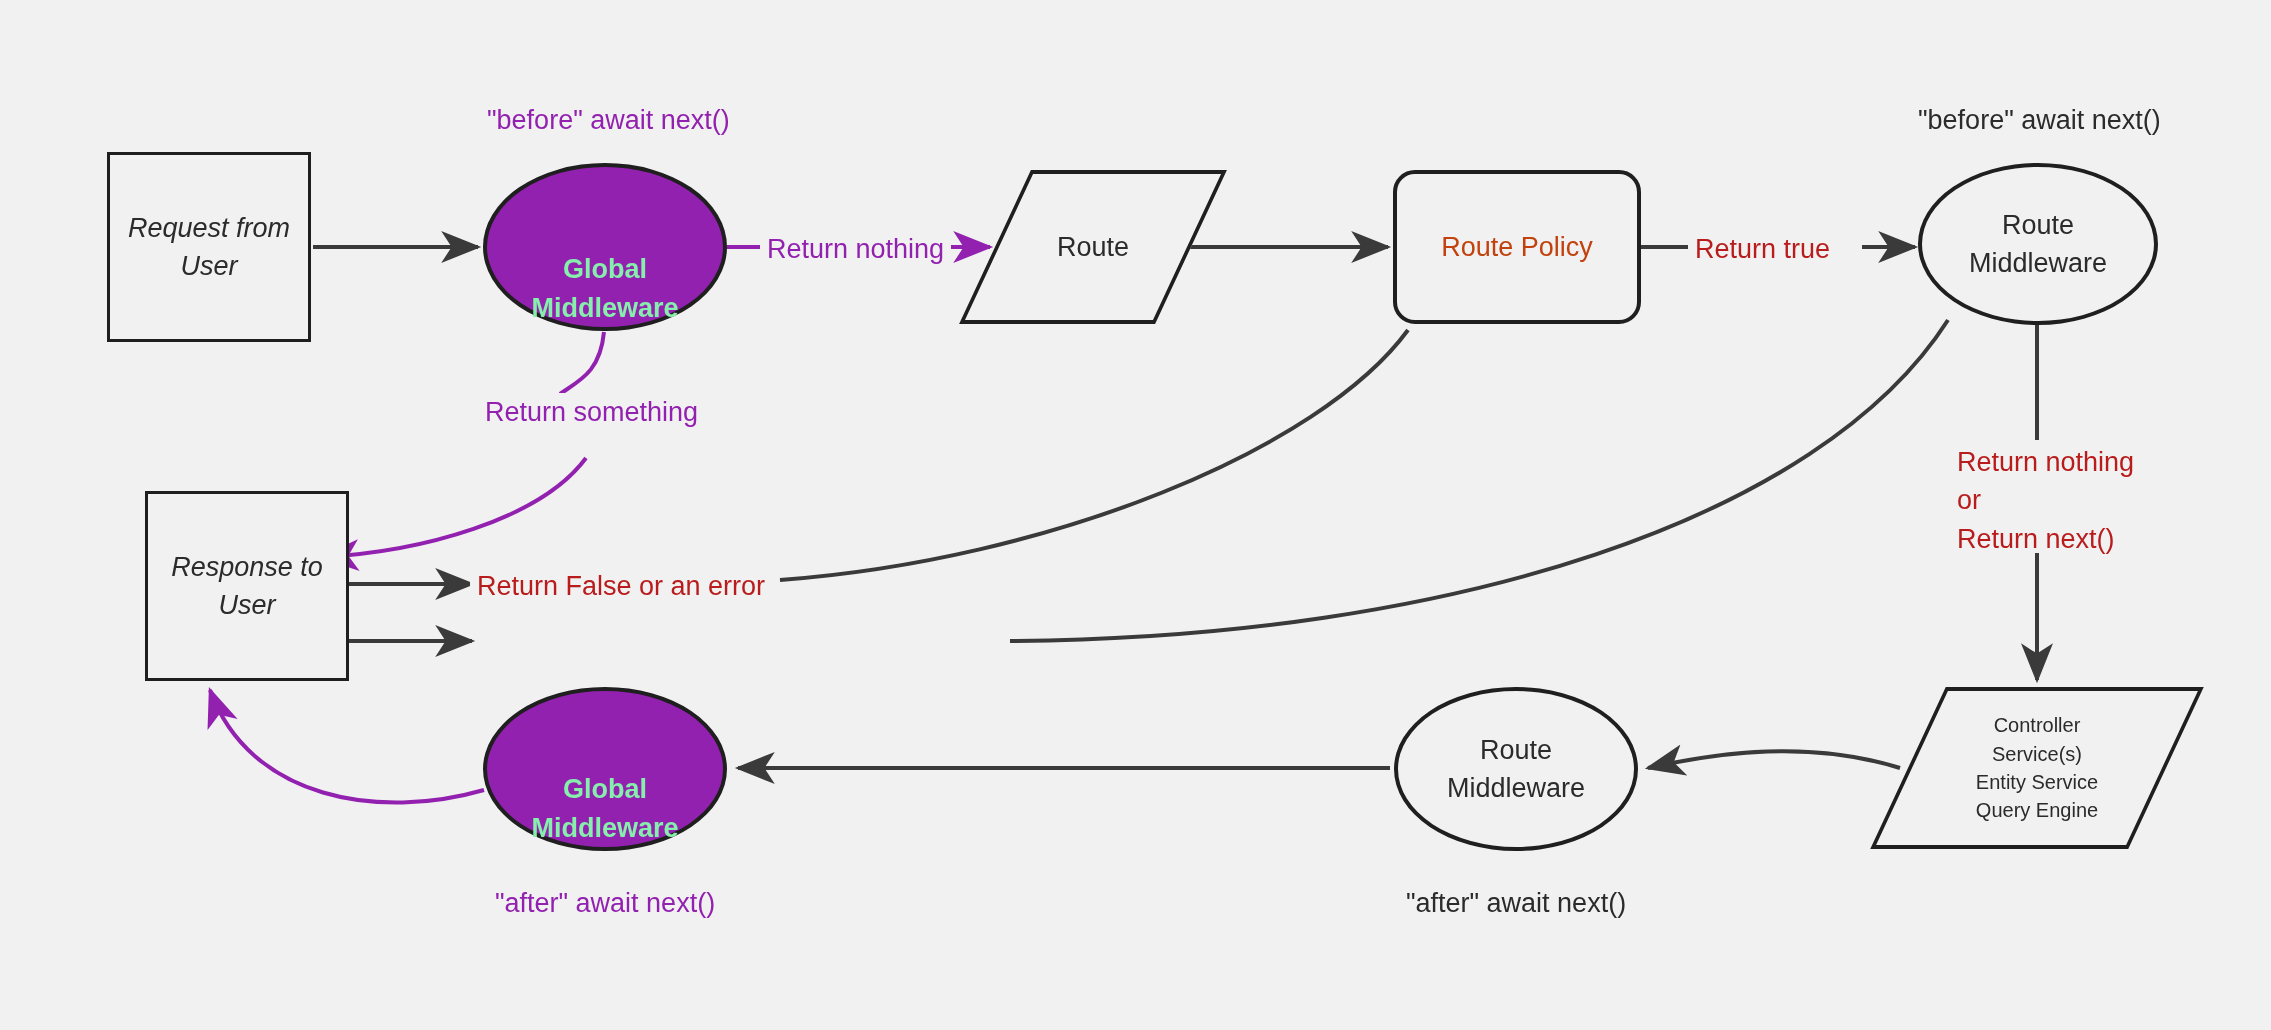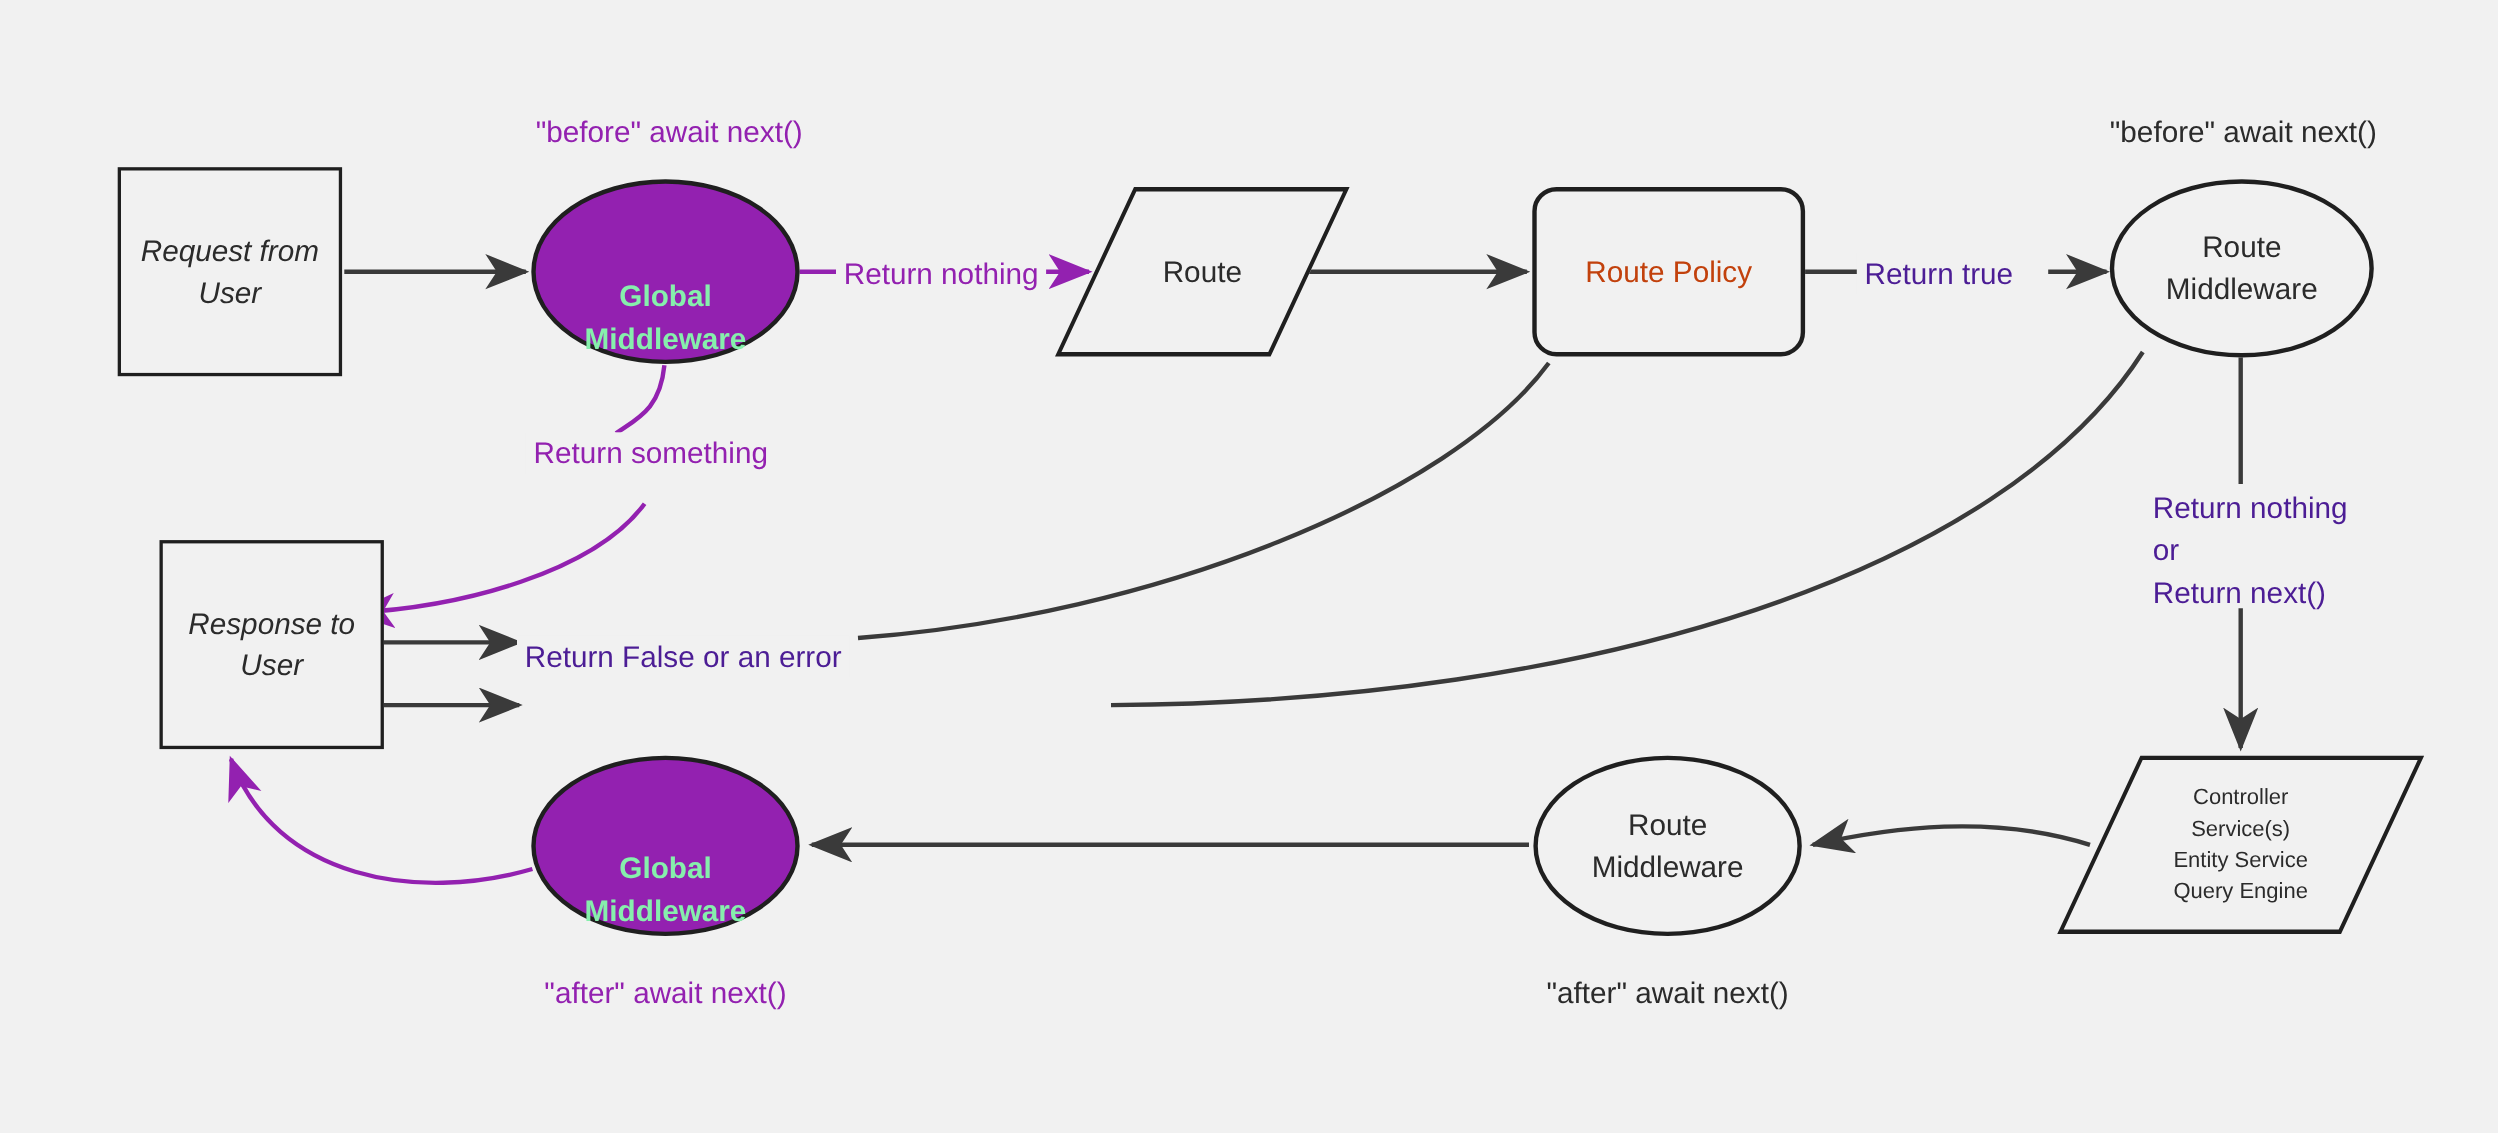--- a/index.html
+++ b/index.html
@@ -78,21 +78,21 @@
     transform: skewX(-25deg);
   }
   .para-node .label {
     position: relative;
     z-index: 2;
   }
   .para-small { font-size: 20px; }
   .edge-label {
     position: absolute;
     font-size: 27px;
-    color: #4c1d95;
+    color: #b91c1c;
     white-space: pre;
     background: #f1f1f1;
     padding: 0 7px;
     line-height: 1.42;
   }
   .edge-label.purple {
     color: #9321b0;
   }
   .edge-label.plain {
     background: transparent;
@@ -204,20 +204,20 @@
   <div class="note purple" style="left:483px; top:888px; width:244px; text-align:center;">"after" await next()</div>
 
   <div class="note" style="left:1394px; top:888px; width:244px; text-align:center;">"after" await next()</div>
 
   <div class="edge-label purple" style="left:760px; top:230px;">Return nothing</div>
 
   <div class="edge-label purple" style="left:478px; top:393px;">Return something</div>
 
   <div class="edge-label" style="left:1688px; top:230px;">Return true</div>
 
-  <div class="edge-label" style="left:470px; top:567px;margin-top:11px;">Return False or an error</div>
+  <div class="edge-label" style="left:470px; top:567px;">Return False or an error</div>
 
 
   <div class="edge-label plain left" style="left:1957px; top:443px; text-align:left;">Return nothing
 or
 Return next()</div>
 
 </div>
 
 </body></html>

